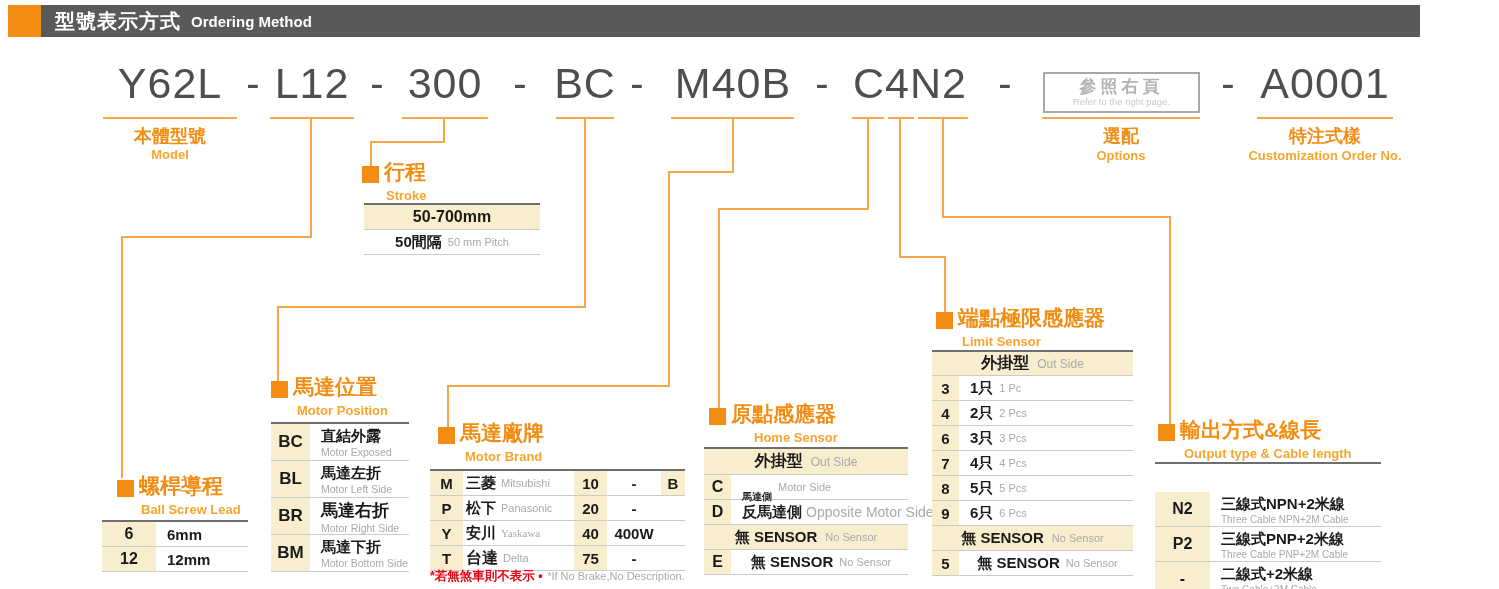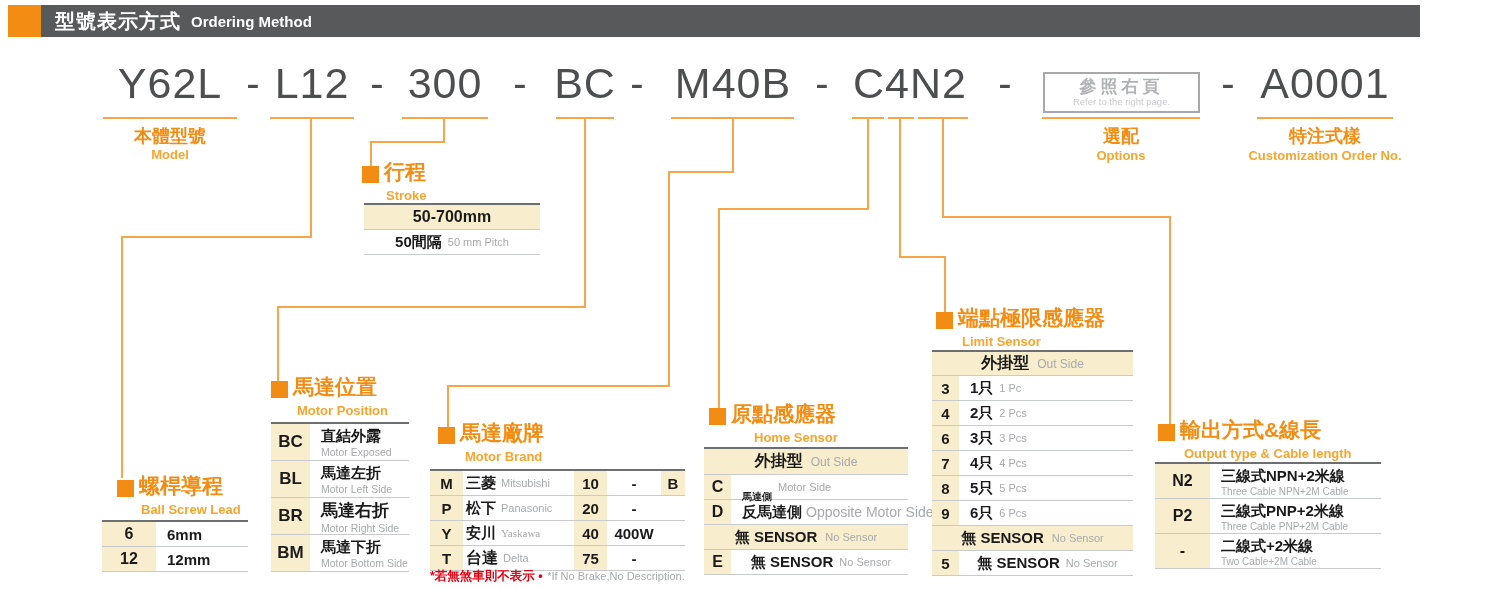--- a/index.html
+++ b/index.html
@@ -352,21 +352,21 @@
         <span class="zh" style="font-size:15px;">無 SENSOR</span>
         <span class="en" style="font-size:11px;">No Sensor</span>
       </div>
     </div>
   </div>
 
   <div class="sq" style="left:1158px;top:424px;"></div>
   <div class="hz" style="left:1180px;top:418px;">輸出方式&amp;線長</div>
   <div class="he" style="left:1184px;top:446px;">Output type &amp; Cable length</div>
   <div class="tbl" style="left:1155px;top:462px;width:226px;">
-    <div class="trow" style="height:34px;">
+    <div class="trow" style="height:34px;margin-top:28px;">
       <div class="code" style="width:55px;font-size:16px;">N2</div>
       <div class="desc col">
         <span class="zh" style="font-size:15px;">三線式NPN+2米線</span>
         <span class="en" style="font-size:10px;">Three Cable NPN+2M Cable</span>
       </div>
     </div>
     <div class="trow" style="height:34px;">
       <div class="code" style="width:55px;font-size:16px;">P2</div>
       <div class="desc col">
         <span class="zh" style="font-size:15px;">三線式PNP+2米線</span>

